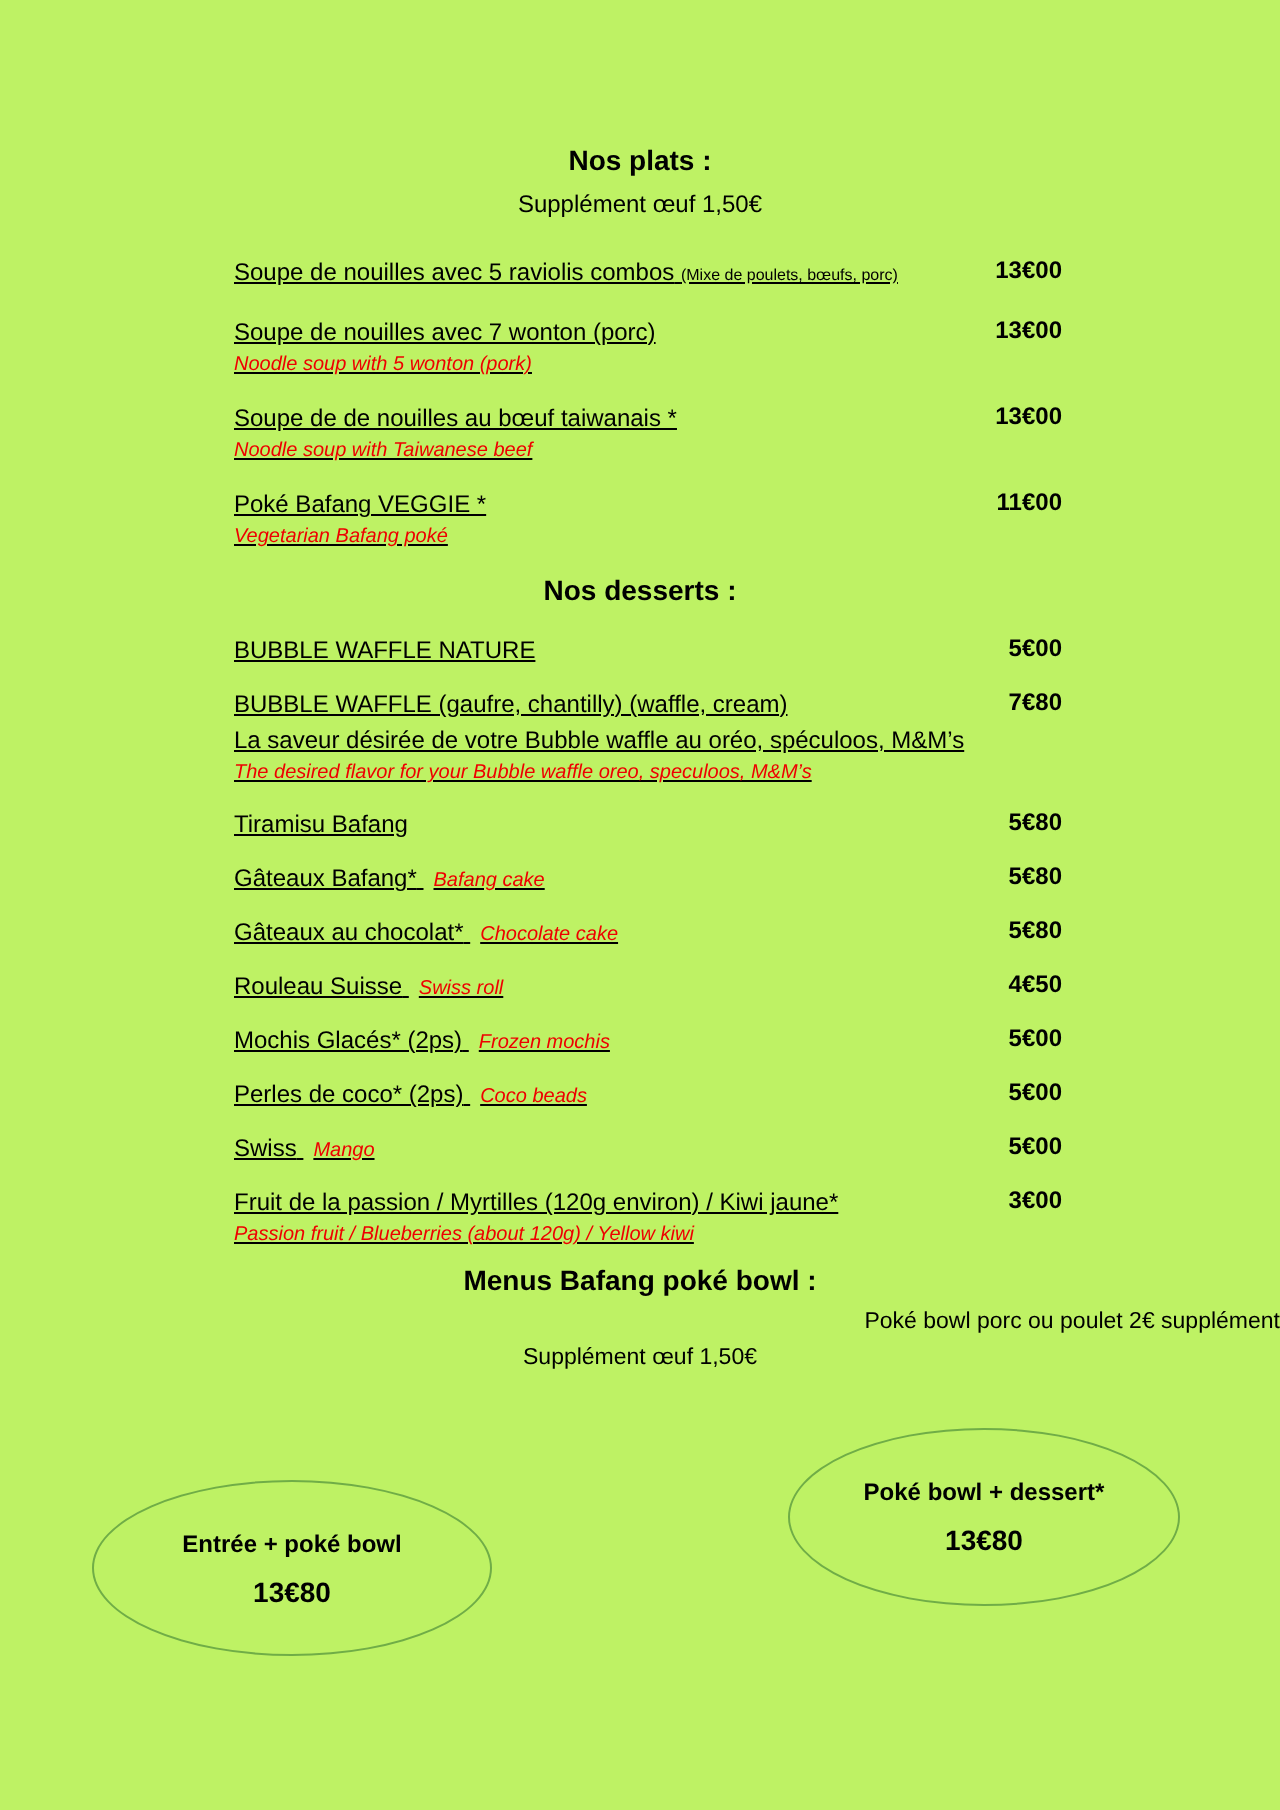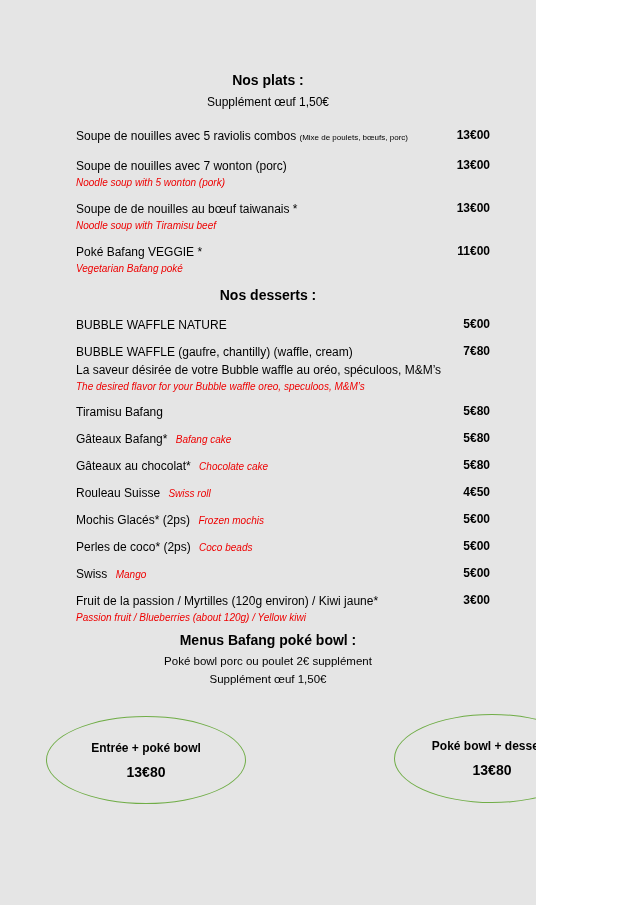--- a/index.html
+++ b/index.html
@@ -1,59 +1,59 @@
 <!DOCTYPE html>
 <html><head>
 <meta charset="utf-8">
 <style>
   html,body{margin:0;padding:0;background:#fff;}
   .page{
     position:relative;
-    width:536px;height:905px;
-    background:#e5e5e5;
+    width:640px;height:905px;
+    background:#bef264;
     color:#000;
     font-family:"Liberation Sans", sans-serif;
     overflow:hidden;
   }
   .content{padding-top:72px;}
   .section-title{
     text-align:center;font-size:14px;font-weight:bold;
     margin:0 0 6px 0;line-height:17px;
   }
   .center-sub{
     text-align:center;font-size:12px;margin:0 0 18px 0;line-height:15px;
   }
-  .items{margin-left:76px;width:414px;}
+  .items{margin-left:117px;width:414px;text-decoration:underline;}
   .item{position:relative;margin-bottom:12px;}
   .item.dessert{margin-bottom:11px;}
   .line{font-size:12px;line-height:16px;padding-right:50px;}
   .line.tight{padding-right:0;white-space:nowrap;}
   .name{font-size:12px;color:#000;}
   .note{font-size:8px;color:#000;}
   .trans{
     color:#ee0000;font-style:italic;font-size:10px;line-height:13px;margin-top:2px;
   }
   .trans.inline{display:inline;margin-left:5px;}
   .extra{font-size:12px;line-height:16px;margin-top:2px;padding-right:0;}
   .price{
     position:absolute;right:0;top:0;
     font-size:12px;font-weight:bold;white-space:nowrap;
   }
   #desserts-title{margin:0 0 13px 0;}
   #menus-title{margin:2px 0 5px 0;}
-  .menus-sub1{text-align:center;font-size:11.5px;line-height:14px;margin:0 0 4px 0;}
+  .menus-sub1{text-align:right;font-size:11.5px;line-height:14px;margin:0 0 4px 0;}
   .menus-sub2{text-align:center;font-size:11.5px;line-height:14px;margin:0;}
   .bubble{
     position:absolute;
     border:1px solid #70ad47;
     border-radius:50%;
     display:flex;flex-direction:column;align-items:center;justify-content:center;
     gap:9px;text-align:center;
   }
-  .bubble-1{left:46px;top:716px;width:198px;height:86px;}
+  .bubble-1{left:46px;top:740px;width:198px;height:86px;}
   .bubble-2{left:394px;top:714px;width:194px;height:87px;}
   .bubble-3{left:172px;top:801px;width:297px;height:97px;}
   .bubble-label{font-size:12px;font-weight:bold;}
   .bubble-price{font-size:14px;font-weight:bold;}
 </style>
 </head>
 <body>
 
 <div class="page">
   <div class="content">
@@ -77,21 +77,21 @@
           <span class="name">Soupe de nouilles avec 7 wonton (porc)</span>
         </div>
         <div class="trans">Noodle soup with 5 wonton (pork)</div>
         <div class="price">13€00</div>
       </div>
 
       <div class="item plat">
         <div class="line">
           <span class="name">Soupe de de nouilles au bœuf taiwanais *</span>
         </div>
-        <div class="trans">Noodle soup with Tiramisu beef</div>
+        <div class="trans">Noodle soup with Taiwanese beef</div>
         <div class="price">13€00</div>
       </div>
 
       <div class="item plat">
         <div class="line">
           <span class="name">Poké Bafang VEGGIE *</span>
         </div>
         <div class="trans">Vegetarian Bafang poké</div>
         <div class="price">11€00</div>
       </div>

